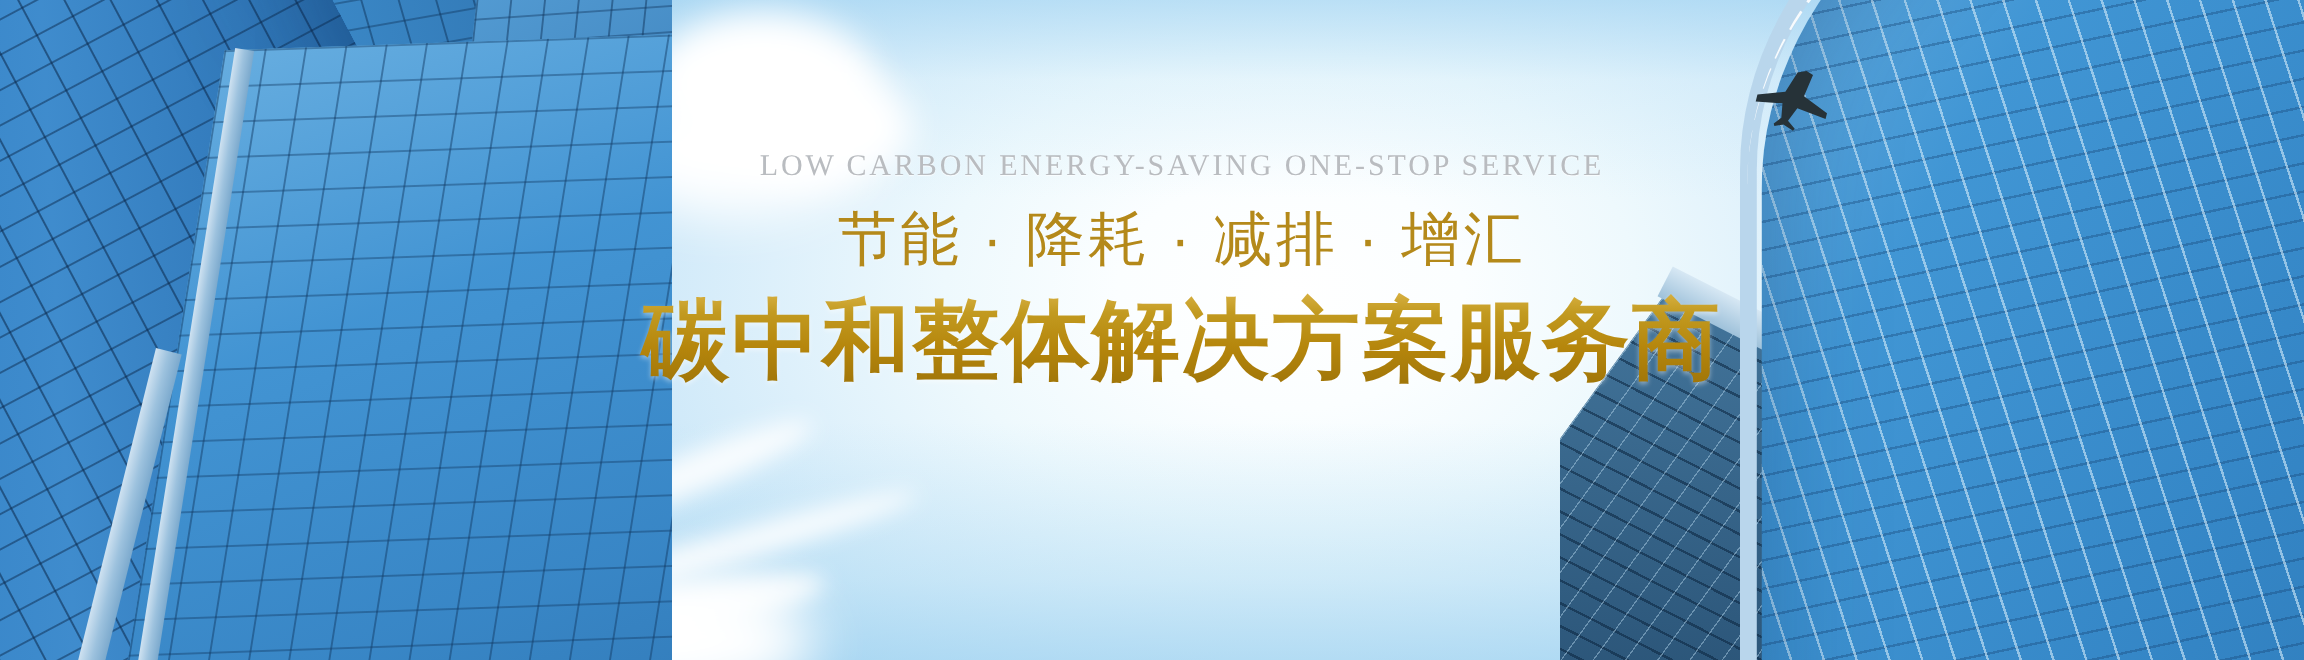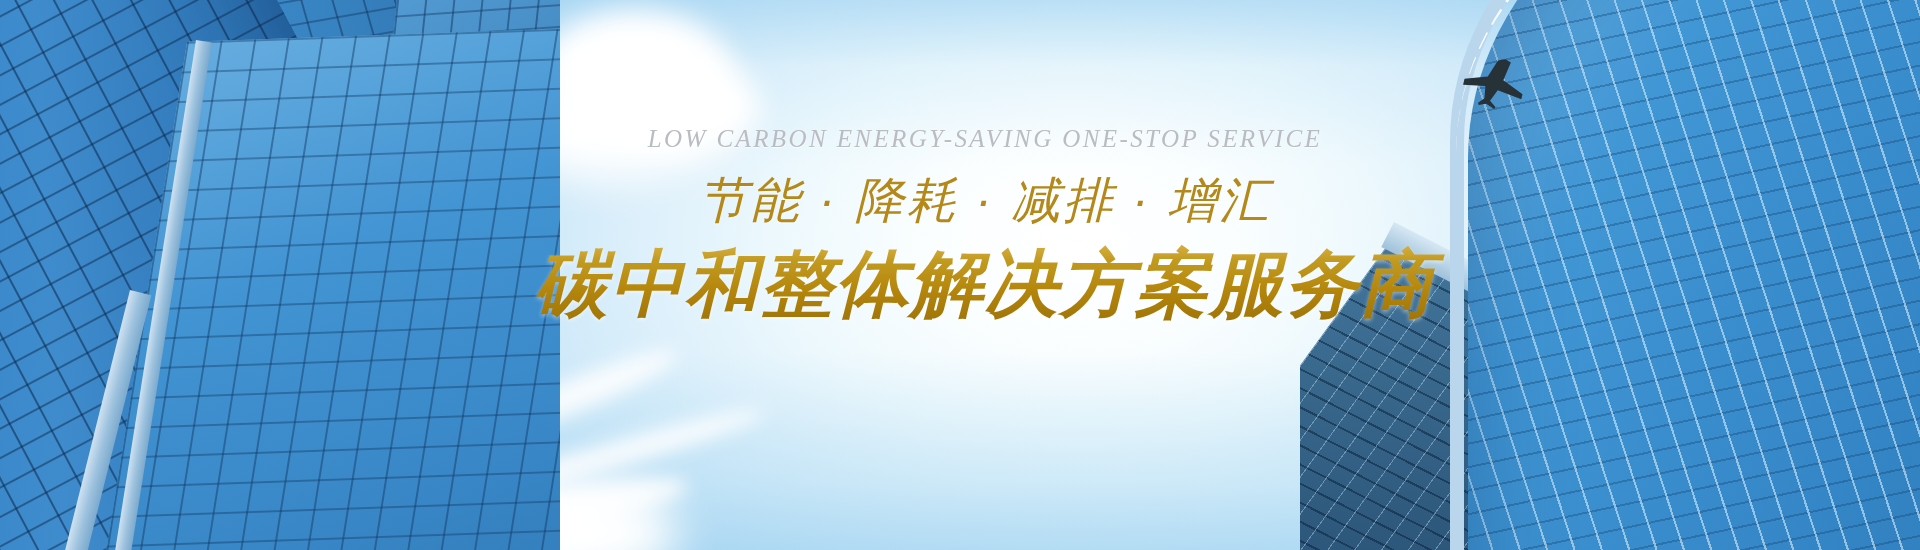--- a/index.html
+++ b/index.html
@@ -9,21 +9,20 @@
   }
   body {
     font-family: "Liberation Sans", sans-serif;
   }
 
   .banner {
     position: relative;
     width: 1920px;
     height: 550px;
     overflow: hidden;
-    font-style: italic;
   }
 
   
   .sky-base {
     position: absolute;
     inset: 0;
     background:
       radial-gradient(ellipse 900px 620px at 56% 44%,
           #ffffff 0%,
           #fbfeff 16%,

